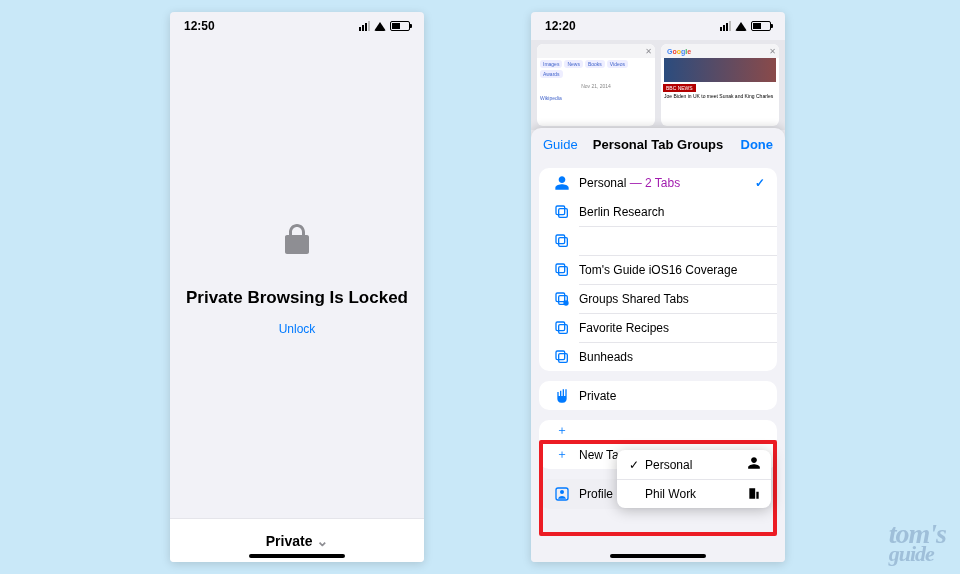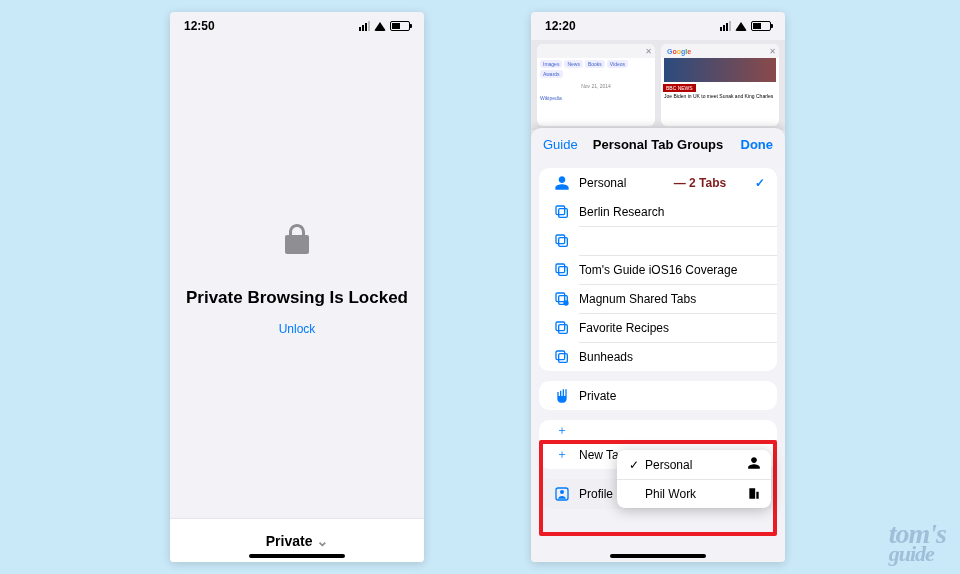--- a/index.html
+++ b/index.html
@@ -108,21 +108,21 @@
   }
   .row {
     display:flex; align-items:center; height:29px; padding:0 12px;
     font-size:12px; color:#000; position:relative;
   }
   .row + .row::before {
     content:""; position:absolute; left:40px; right:0; top:0; height:0.5px; background:#e5e5ea;
   }
   .row .ico { width:22px; display:flex; align-items:center; justify-content:center; color:#007aff; margin-right:6px;}
   .row .lbl { flex:1; }
-  .row .meta { color:#7f1d1d; font-weight:700;padding-left:44px; }
+  .row .meta { color:#a21caf; font-weight:400; }
   .row .check { color:#007aff; font-weight:700; }
   .row .right { color:#8e8e93; display:flex; align-items:center; gap:4px;}
 
   
   .redbox {
     position:absolute;
     border:4px solid #ec1c24;
     border-radius:2px;
     left:8px; right:8px; top:280px; height:96px;
     pointer-events:none;
@@ -291,21 +291,21 @@
               <span class="lbl">Tom's Guide iOS16 Coverage</span>
             </div>
             <div class="row">
               <span class="ico">
                 <svg width="16" height="16" viewBox="0 0 24 24">
                   <rect x="7" y="7" width="13" height="13" rx="2" fill="none" stroke="#007aff" stroke-width="2"></rect>
                   <rect x="3" y="3" width="13" height="13" rx="2" fill="none" stroke="#007aff" stroke-width="2"></rect>
                   <circle cx="18" cy="18" r="4" fill="#007aff"></circle>
                 </svg>
               </span>
-              <span class="lbl">Magnum Shared Tabs</span>
+              <span class="lbl">Groups Shared Tabs</span>
             </div>
             <div class="row">
               <span class="ico">
                 <svg width="16" height="16" viewBox="0 0 24 24">
                   <rect x="7" y="7" width="13" height="13" rx="2" fill="none" stroke="#007aff" stroke-width="2"></rect>
                   <rect x="3" y="3" width="13" height="13" rx="2" fill="none" stroke="#007aff" stroke-width="2"></rect>
                 </svg>
               </span>
               <span class="lbl">Favorite Recipes</span>
             </div>

